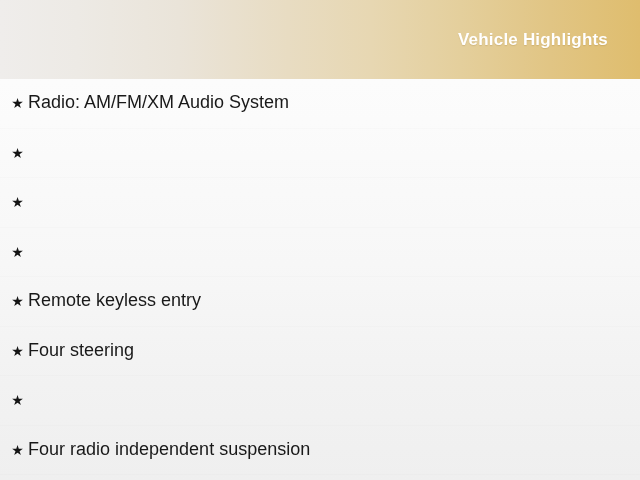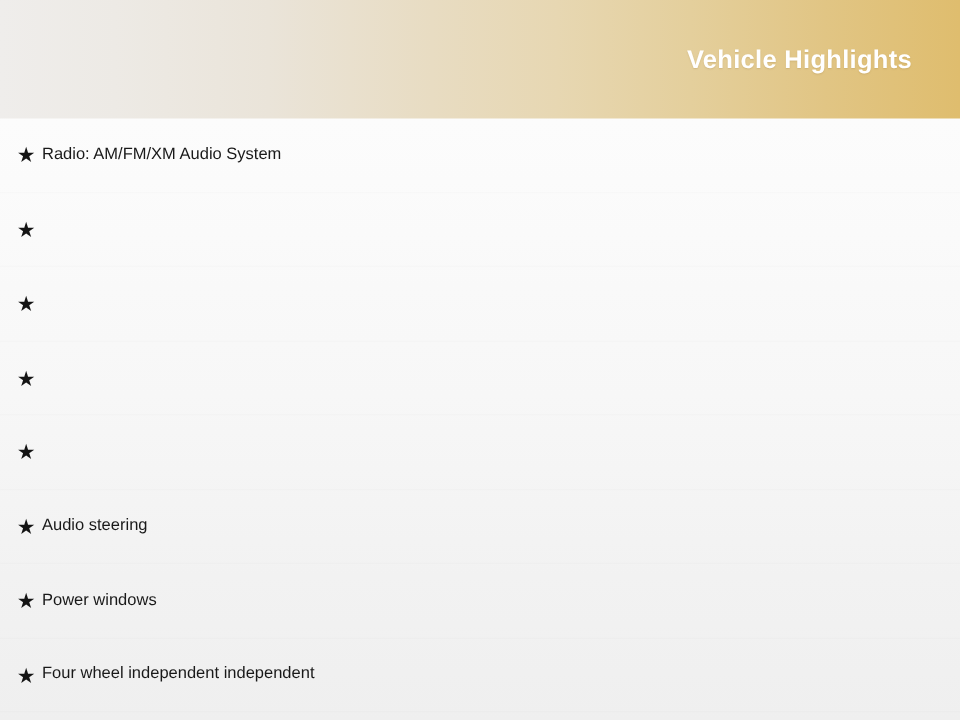--- a/index.html
+++ b/index.html
@@ -78,21 +78,21 @@
     width: 21px;
     margin-left: 7px;
     text-align: center;
     font-size: 14px;
     line-height: 1;
     color: #141414;
     flex: none;
   }
 
   .highlight-label {
-    font-size: 11px;
+    font-size: 18px;
     color: #191919;
     line-height: 1.2;
     white-space: nowrap;
   }
 </style>
 </head>
 <body>
 
 <div id="page">
 
@@ -114,32 +114,32 @@
     <li class="highlight-row">
       <span class="star-icon">★</span>
     </li>
 
     <li class="highlight-row">
       <span class="star-icon">★</span>
     </li>
 
     <li class="highlight-row">
       <span class="star-icon">★</span>
+      <span class="highlight-label">Remote keyless entry</span>
     </li>
 
     <li class="highlight-row">
       <span class="star-icon">★</span>
-      <span class="highlight-label">Audio steering</span>
+      <span class="highlight-label">Four steering</span>
     </li>
 
     <li class="highlight-row">
       <span class="star-icon">★</span>
-      <span class="highlight-label">Power windows</span>
     </li>
 
     <li class="highlight-row">
       <span class="star-icon">★</span>
-      <span class="highlight-label">Four wheel independent independent</span>
+      <span class="highlight-label">Four radio independent suspension</span>
     </li>
 
   </ul>
 
 </div>
 
 </body></html>

